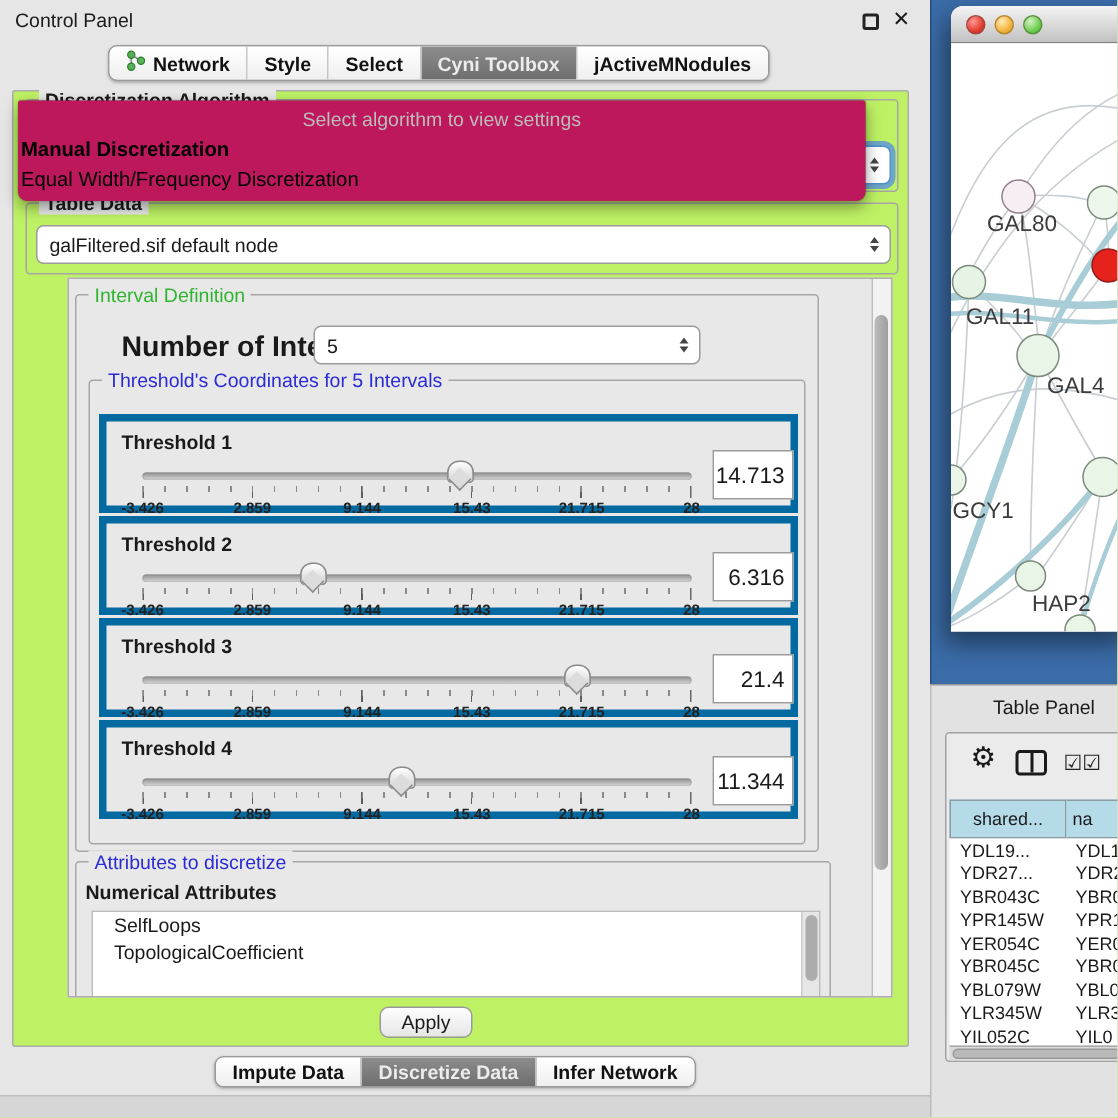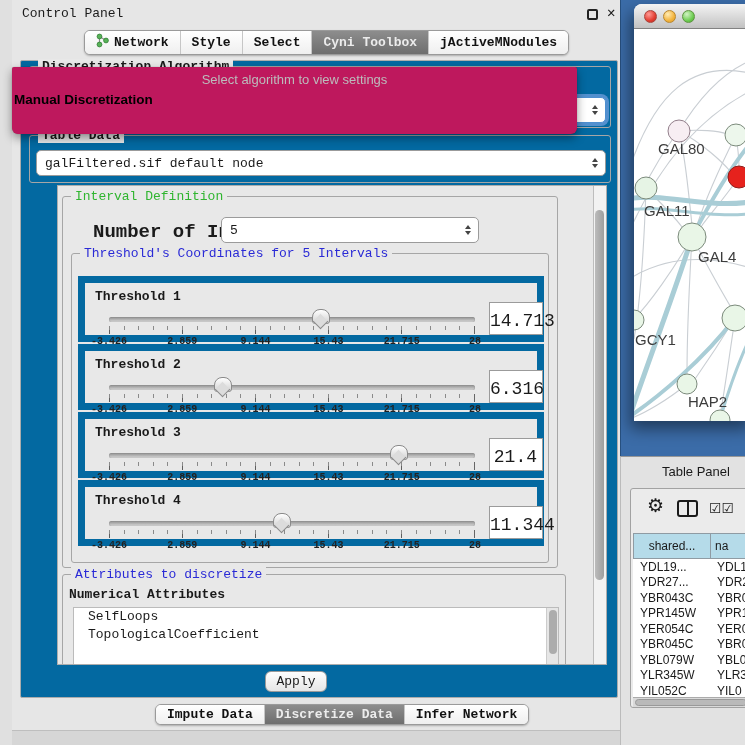--- a/index.html
+++ b/index.html
@@ -5,37 +5,37 @@
   * { margin:0; padding:0; box-sizing:border-box; }
   html,body { width:745px; height:745px; }
   body {
     position:relative; overflow:hidden;
     font-family:"Liberation Sans","DejaVu Sans",sans-serif;
     background:#E0E0E0; color:#1A1A1A;
   }
   .abs { position:absolute; }
 
   
-  #control-panel { left:12px; top:0; width:620px; height:731px; background:#E6E6E6;font-family:Liberation Mono, monospace; }
+  #control-panel { left:0; top:0; width:620px; height:731px; background:#E6E6E6; }
   .cp-title { left:10px; top:6px; font-size:13px; }
   .win-btn-float { left:575px; top:9px; width:11px; height:11px; border:2px solid #222; border-radius:2px; }
   .win-btn-close { left:595px; top:4px; font-size:14px; font-weight:bold; }
 
   .seg-group { display:flex; border:1px solid #9A9A9A; border-radius:6px; overflow:hidden;
                background:#FDFDFD; box-shadow:0 1px 2px rgba(0,0,0,.25); }
   .seg { padding:2px 11px; font-size:13px; font-weight:bold; color:#111;
          background:linear-gradient(#FFFFFF,#EFEFEF); border-left:1px solid #C6C6C6;
          display:flex; align-items:center; gap:5px; white-space:nowrap;text-align:right; }
   .seg:first-child { border-left:none; }
   .seg.selected { background:linear-gradient(#8D8D8D,#6E6E6E); color:#ECECEC; }
   #top-tabs { left:72px; top:30px; }
   #bottom-tabs { left:143px; top:704px; }
 
   .cp-content { left:8px; top:60px; width:598px; height:638px;
-                border:1px solid #ACACAC; border-radius:2px; background:#0369a1; }
+                border:1px solid #ACACAC; border-radius:2px; background:#bef264; }
 
   .group { position:absolute; border:1px solid #A6A6A6; border-radius:3px; }
   .group-label { position:absolute; top:-8px; left:8px; background:#E8E8E8;
                  padding:0 4px; font-size:13px; line-height:15px; white-space:nowrap; }
   .group-label.dark { font-weight:bold; color:#1A1A1A; }
   .group-label.green { color:#2FB52F; }
   .group-label.blue { color:#2A2AD6; }
 
   .combo { position:absolute; background:#FFF; border:1px solid #9B9B9B; border-radius:5px;
            font-size:13px; display:flex; align-items:center; padding-left:8px; }
@@ -56,40 +56,40 @@
   #vscroll { right:0; top:0; width:13px; height:100%; background:#F2F2F2; border-left:1px solid #BDBDBD; }
   #vthumb { left:1px; top:24px; width:9px; height:370px; border-radius:5px;
             background:linear-gradient(90deg,#BCBCBC,#9E9E9E); }
 
   #g-interval { left:4px; top:10px; width:496px; height:372px; }
   #intervals-label { left:30px; top:24px; font-size:19px; font-weight:bold; }
   #intervals-spinner { left:158px; top:20px; width:258px; height:26px; }
   #g-thresh { left:8px; top:56px; width:478px; height:310px; }
 
   .th-panel { position:absolute; left:6px; width:466px; height:66px;
-              background:#E8E8E8; border:7px solid #0369a1; }
+              background:#E8E8E8; border:5px solid #0369a1; }
   .th-label { position:absolute; left:10px; top:6px; font-size:13px; font-weight:bold; }
   .slider { position:absolute; left:24px; top:28px; width:366px; height:36px; }
   .track { position:absolute; left:0; top:6px; width:100%; height:5px; border-radius:3px;
            background:linear-gradient(#8F8F8F,#D8D8D8); box-shadow:inset 0 0 1px #707070; }
   .thumb { position:absolute; top:-2px; width:16px; height:19px; }
   .thumb::before { content:""; position:absolute; left:0; top:0; width:16px; height:13px;
                    border:1px solid #8A8A8A; border-radius:8px 8px 3px 3px;
                    background:linear-gradient(#FEFEFE,#D3D3D3); }
   .thumb::after { content:""; position:absolute; left:3px; top:7px; width:10px; height:10px;
                   transform:rotate(45deg); background:#DCDCDC;
                   border-right:1px solid #8A8A8A; border-bottom:1px solid #8A8A8A; }
   .ticks { position:absolute; left:0; top:15px; width:100%; height:8px; border-right:1px solid #666;
            background:
              repeating-linear-gradient(90deg,#8A8A8A 0 1px,transparent 1px 4%) 0 0/100% 4px no-repeat,
              repeating-linear-gradient(90deg,#5E5E5E 0 1px,transparent 1px 20%) 0 0/100% 8px no-repeat; }
   .tl { position:absolute; top:25px; font-size:10px; font-weight:bold; color:#222; transform:translateX(-50%); white-space:nowrap; }
   .p0{left:0;} .p1{left:20%;} .p2{left:40%;} .p3{left:60%;} .p4{left:80%;} .p5{left:100%;}
   .val-box { position:absolute; left:404px; top:19px; width:54px; height:33px;
-             background:#FFF; border:1px solid #9B9B9B; font-size:18px;
+             background:#FFF; border:1px solid #9B9B9B; font-size:15px;
              text-align:right; padding:8px 5px 0 0; }
 
   #g-attrs { left:4px; top:388px; width:504px; height:110px; }
   #attrs-heading { left:6px; top:12px; font-size:13px; font-weight:bold; }
   #attr-list { left:10px; top:32px; width:486px; height:72px; background:#FFF;
                border:1px solid #BBB; overflow:hidden; }
   .attr-item { padding-left:14px; line-height:18px; font-size:13px; }
   #list-vscroll { position:absolute; right:0; top:0; width:12px; height:100%;
                   background:#E6E6E6; border-left:1px solid #CCC; }
   #list-vthumb { position:absolute; left:2px; top:2px; width:8px; height:44px;
@@ -318,20 +318,21 @@
         <span>Infer Network</span>
       </div>
   </div>
 
   <div id="cp-bottom-strip" class="abs"></div>
 </div>
 
 <div id="algo-popup" class="abs">
   <div class="popup-placeholder">Select algorithm to view settings</div>
   <div class="popup-item bold">Manual Discretization</div>
+  <div class="popup-item">Equal Width/Frequency Discretization</div>
 </div>
 
 <div id="right-panel" class="abs">
 
   <div id="net-frame" class="abs">
     <div id="mac-window" class="abs">
       <div id="mac-titlebar" class="abs">
         <span class="light red"></span>
         <span class="light yellow"></span>
         <span class="light green"></span>

